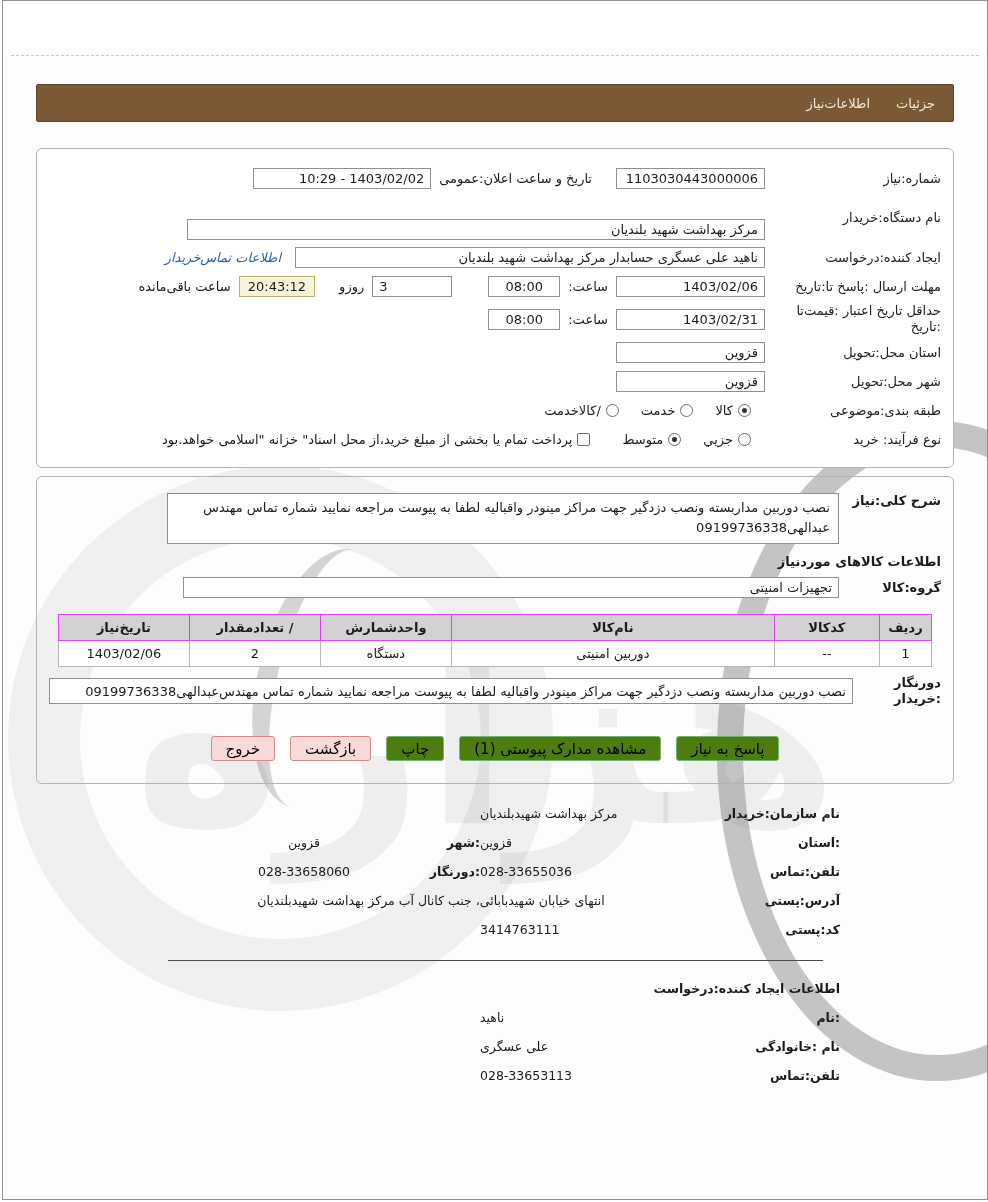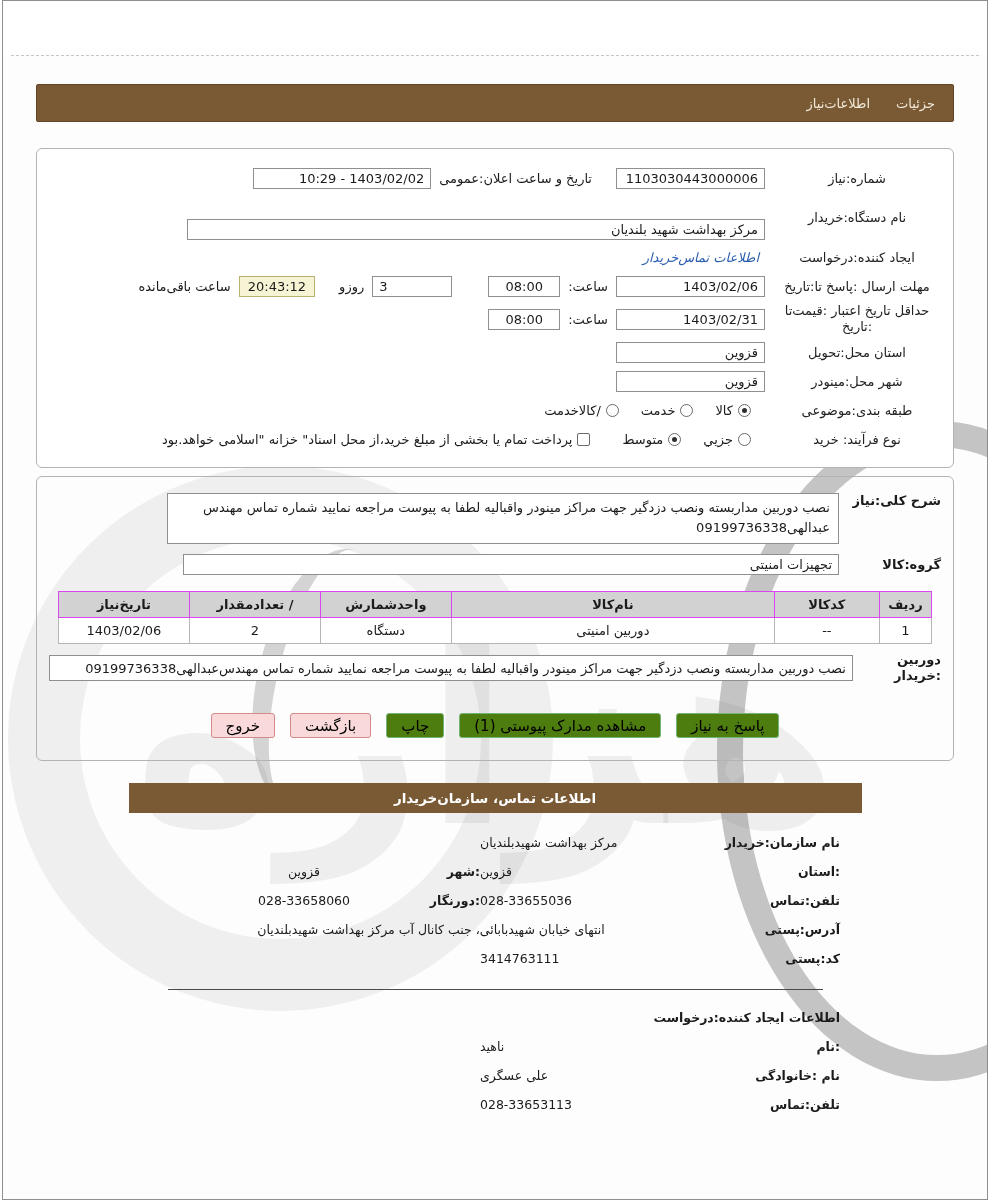--- a/index.html
+++ b/index.html
@@ -55,21 +55,21 @@
     margin:26px 33px 0;
     border:1px solid #b3b3b3;
     border-radius:6px;
     padding:12px 12px 10px;
     background:#ffffff;
   }
   .box.transparent { background:transparent; margin-top:8px; padding-bottom:16px; }
 
   
   .frow { display:flex; align-items:center; gap:8px; margin:5px 0; min-height:24px; }
-  .flabel { width:168px; flex:0 0 168px; text-align:center; color:#222; }
+  .flabel { width:168px; flex:0 0 168px; text-align:right; color:#222; }
   .prelabel { white-space:pre-line; line-height:1.25; }
   .blabel { font-weight:bold; }
   .ibox {
     border:1px solid #8f8f8f; background:#ffffff;
     height:21px; display:flex; align-items:center;
     padding:0 6px; font-size:13px; overflow:hidden; white-space:nowrap;
   }
   .ltr { direction:ltr; unicode-bidi:embed; }
   .w180 { width:149px; } .w178 { width:178px; } .w545 { width:578px;margin-top:24px; }
   .w470 { width:470px; } .w80 { width:80px; justify-content:flex-end; } .w72 { width:72px; justify-content:center; }
@@ -155,20 +155,23 @@
 
       <div class="frow">
         <div class="flabel">نام دستگاه:خریدار</div>
         <div class="ibox w545">
             <span>مرکز بهداشت شهید بلندیان</span>
           </div>
       </div>
 
       <div class="frow">
         <div class="flabel">ایجاد کننده:درخواست</div>
+        <div class="ibox w470">
+            <span>ناهید علی عسگری حسابدار مرکز بهداشت شهید بلندیان</span>
+          </div>
         <span class="link">اطلاعات تماس‌خریدار</span>
       </div>
 
       <div class="frow">
         <div class="flabel">مهلت ارسال :پاسخ تا:تاریخ</div>
         <div class="ibox w180">
             <span class="ltr">1403/02/06</span>
           </div>
         <span>ساعت:</span>
         <div class="ibox w72">
@@ -195,21 +198,21 @@
       </div>
 
       <div class="frow">
         <div class="flabel">استان محل:تحویل</div>
         <div class="ibox w180">
             <span>قزوین</span>
           </div>
       </div>
 
       <div class="frow">
-        <div class="flabel">شهر محل:مینودر</div>
+        <div class="flabel">شهر محل:تحویل</div>
         <div class="ibox w180">
             <span>قزوین</span>
           </div>
       </div>
 
       <div class="frow">
         <div class="flabel">طبقه بندی:موضوعی</div>
         <label class="opt">
           <span class="radio checked"></span>
           <span>کالا</span>
@@ -242,20 +245,21 @@
 
     </div>
 
     <div class="box transparent">
 
       <div class="descrow">
         <div class="desclabel">شرح کلی:نیاز</div>
         <div class="descbox">نصب دوربین مداربسته ونصب دزدگیر جهت مراکز مینودر واقبالیه لطفا به پیوست مراجعه نمایید شماره تماس مهندس عبدالهی09199736338</div>
       </div>
 
+      <div class="subhead">اطلاعات کالاهای موردنیاز</div>
 
       <div class="grouprow">
         <div class="desclabel blabel">گروه:کالا</div>
         <div class="ibox groupbox">
             <span>تجهیزات امنیتی</span>
           </div>
       </div>
 
       <table class="items">
         <thead>
@@ -274,37 +278,36 @@
             <td>--</td>
             <td>دوربین امنیتی</td>
             <td>دستگاه</td>
             <td class="ltr">2</td>
             <td class="ltr">1403/02/06</td>
           </tr>
         </tbody>
       </table>
 
       <div class="remarksrow">
-        <div class="remarkslabel">دوربین
+        <div class="remarkslabel">دورنگار
 :خریدار</div>
         <div class="ibox remarksbox">
             <span>نصب دوربین مداربسته ونصب دزدگیر جهت مراکز مینودر واقبالیه لطفا به پیوست مراجعه نمایید شماره تماس مهندس‌عبدالهی09199736338</span>
           </div>
       </div>
 
       <div class="btnrow">
         <button class="btn green">پاسخ به نیاز</button>
         <button class="btn green">مشاهده مدارک پیوستی (1)</button>
         <button class="btn green">چاپ</button>
         <button class="btn pink">بازگشت</button>
         <button class="btn pink">خروج</button>
       </div>
     </div>
 
-    <div class="sectionbar">اطلاعات  تماس، سازمان‌خریدار</div>
 
     <div class="contactwrap">
 
       <div class="crow">
         <div class="clabel">نام سازمان:خریدار</div>
         <div class="cvalue">مرکز بهداشت شهیدبلندیان</div>
       </div>
 
       <div class="crow">
         <div class="clabel">:استان</div>

